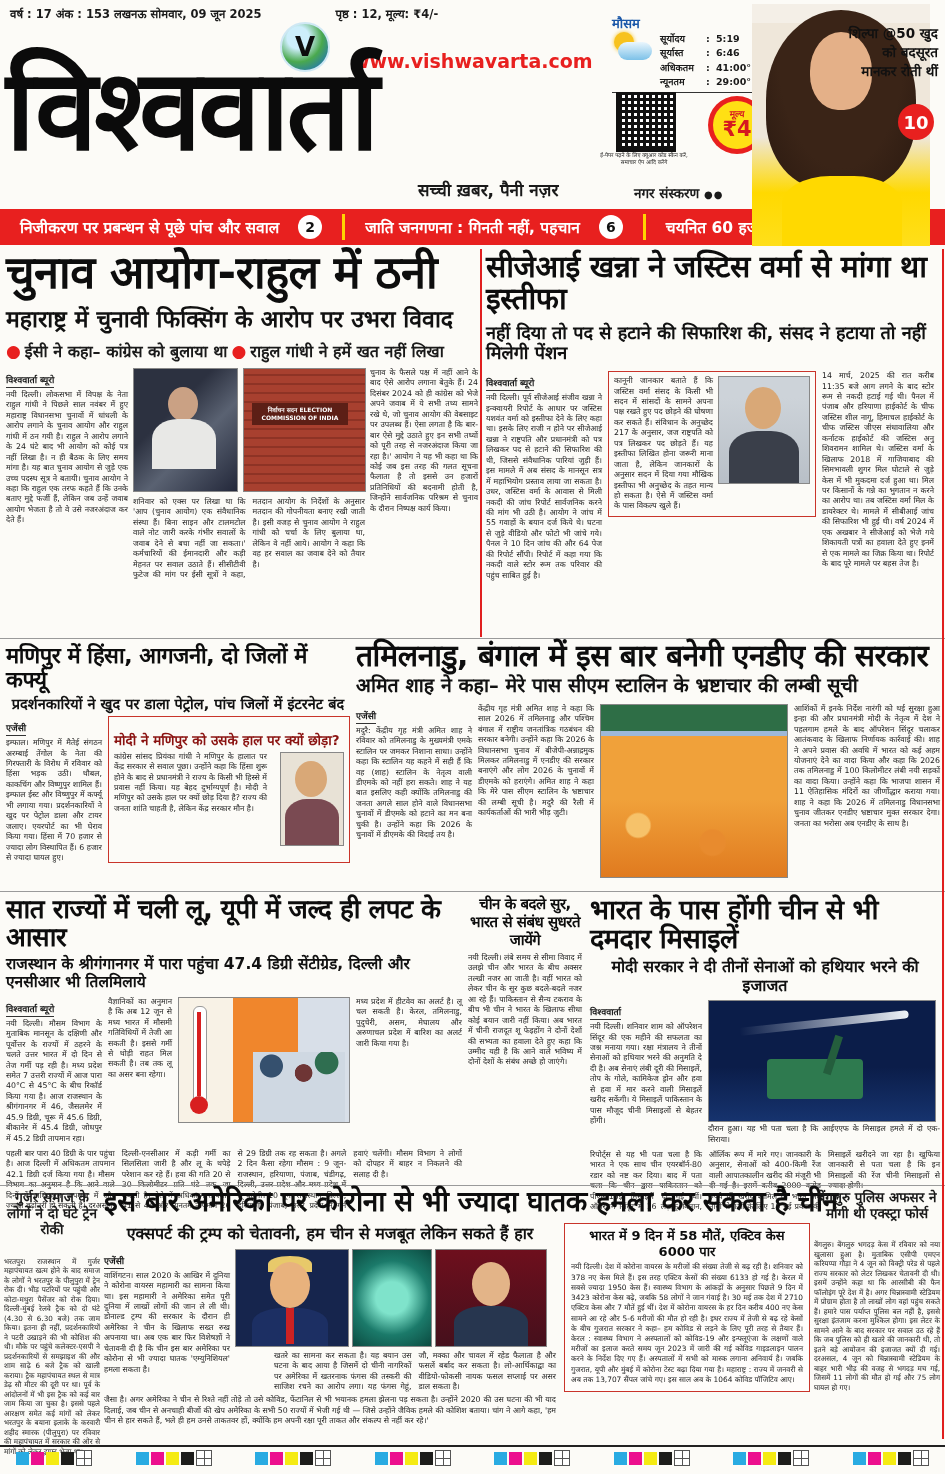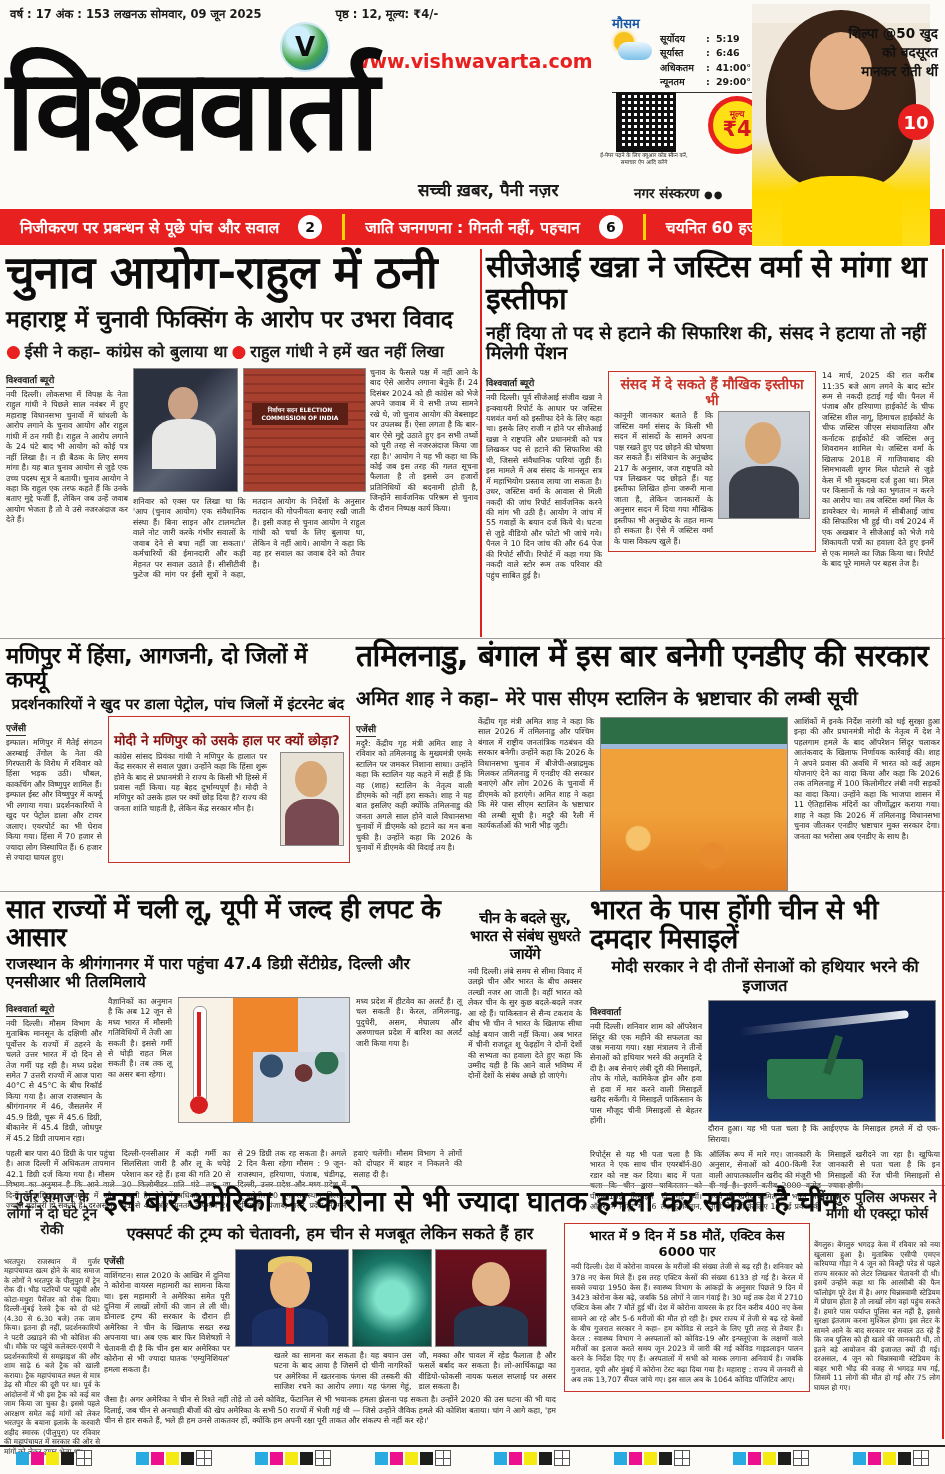--- a/index.html
+++ b/index.html
@@ -103,21 +103,21 @@
   .man-row{display:flex;gap:6px;margin-top:4px;}
   .man-col{width:96px;flex:none;}
   .man-box{flex:1;border:1.5px solid #c9342a;padding:16px 5px;}
   .man-box-title{font-weight:900;font-size:13.5px;color:#8a1210;line-height:1.15;margin-bottom:3px;}
   .man-box-inner{display:flex;gap:13px;}
   .ph-priyanka{width:62px;height:92px;background:#e8e2d6;}
   .ph-priyanka .person-head{left:14px;top:8px;width:32px;height:36px;background:#d9a877;}
   .ph-priyanka .person-body{left:4px;top:46px;width:54px;height:46px;background:#7a4a52;}
   .st-tn{position:absolute;left:356px;top:0;width:584px;}
   .st-tn .h{font-size:30px;}
-  .st-tn .s{font-size:19.5px;margin-top:16px;font-weight:700;}
+  .st-tn .s{font-size:19.5px;margin-top:3px;font-weight:700;}
   .tn-row{display:flex;gap:6px;margin-top:6px;}
   .tn-col{width:116px;flex:none;}
   .ph-rally{width:186px;height:172px;background:
      radial-gradient(circle at 20% 70%,#f6c26a 0 6%,transparent 7%),
      radial-gradient(circle at 60% 80%,#e88b2e 0 7%,transparent 8%),
      linear-gradient(#9db8d8 0 18%,#f0a13a 18% 55%,#e07a1f);}
   .ph-rally .stage{position:absolute;left:0;top:0;width:100%;height:26px;background:#2e6e46;}
   .tn-colR{flex:1;}
   
   .band-heat{position:absolute;left:0;top:893px;width:945px;height:293px;}
@@ -130,21 +130,21 @@
   .ph-heat{width:170px;height:124px;background:linear-gradient(90deg,#f8f2e6 0 32%,#f0862c 32% 70%,#d8dfe8 70%);}
   .ph-heat .thermo{position:absolute;left:14px;top:8px;width:12px;height:96px;border-radius:6px;background:#fff;border:1px solid #999;}
   .ph-heat .mercury{position:absolute;left:18px;top:14px;width:4px;height:84px;background:#d81f1f;}
   .ph-heat .bulb{position:absolute;left:11px;top:98px;width:18px;height:18px;border-radius:50%;background:#d81f1f;}
   .ph-heat .crowd{position:absolute;right:4px;bottom:0;width:92px;height:70px;background:
      radial-gradient(circle at 20% 20%,#35506e 0 12%,transparent 13%),
      radial-gradient(circle at 55% 30%,#6e3535 0 12%,transparent 13%),
      radial-gradient(circle at 80% 15%,#2f6e50 0 12%,transparent 13%),#cfd8e2;}
   .heat-c3{flex:1;}
   .heat-under{margin-top:5px;}
-  .st-chin{position:absolute;left:468px;top:16px;width:114px;}
+  .st-chin{position:absolute;left:468px;top:2px;width:114px;}
   .st-chin .h{font-size:15px;text-align:center;line-height:1.2;}
   .st-chin .b{margin-top:4px;}
   .st-missile{position:absolute;left:590px;top:2px;width:350px;}
   .st-missile .h{font-size:27px;}
   .st-missile .s{font-size:16px;margin-top:5px;text-align:center;}
   .mis-row{display:flex;gap:6px;margin-top:5px;}
   .mis-col{width:112px;flex:none;}
   .ph-missile{width:226px;height:120px;background:linear-gradient(#0b1d49 0 55%,#16336e);}
   .ph-missile .streak{position:absolute;left:30px;top:18px;width:170px;height:8px;background:linear-gradient(90deg,transparent,#eef3f8);transform:rotate(-6deg);border-radius:4px;}
   .ph-missile .truck{position:absolute;left:58px;top:58px;width:96px;height:40px;background:#2e7a4f;border-radius:4px;}
@@ -313,21 +313,20 @@
     <div class="st-cji">
       <div class="hl h">सीजेआई खन्ना ने जस्टिस वर्मा से मांगा था इस्तीफा</div>
       <div class="sub s">नहीं दिया तो पद से हटाने की सिफारिश की, संसद ने हटाया तो नहीं मिलेगी पेंशन</div>
       <div class="cji-row">
         <div class="cji-colA">
           <div class="byline">विश्ववार्ता ब्यूरो</div>
           <div class="body-txt">नयी दिल्ली। पूर्व सीजेआई संजीव खन्ना ने इन्क्वायरी रिपोर्ट के आधार पर जस्टिस यशवंत वर्मा को इस्तीफा देने के लिए कहा था। इसके लिए राजी न होने पर सीजेआई खन्ना ने राष्ट्रपति और प्रधानमंत्री को पत्र लिखकर पद से हटाने की सिफारिश की थी, जिससे संवैधानिक पारियां जुड़ी हैं। इस मामले में अब संसद के मानसून सत्र में महाभियोग प्रस्ताव लाया जा सकता है। उधर, जस्टिस वर्मा के आवास से मिली नकदी की जांच रिपोर्ट सार्वजनिक करने की मांग भी उठी है। आयोग ने जांच में 55 गवाहों के बयान दर्ज किये थे। घटना से जुड़े वीडियो और फोटो भी जांचे गये। पैनल ने 10 दिन जांच की और 64 पेज की रिपोर्ट सौंपी। रिपोर्ट में कहा गया कि नकदी वाले स्टोर रूम तक परिवार की पहुंच साबित हुई है।</div>
         </div>
         <div class="cji-mid">
           <div class="cji-box">
-            <div class="cji-box-title">संसद में दे सकते हैं मौखिक इस्तीफा भी</div>
             <div class="cji-box-inner">
               <div class="body-txt" style="flex:1">कानूनी जानकार बताते हैं कि जस्टिस वर्मा संसद के किसी भी सदन में सांसदों के सामने अपना पक्ष रखते हुए पद छोड़ने की घोषणा कर सकते हैं। संविधान के अनुच्छेद 217 के अनुसार, जज राष्ट्रपति को पत्र लिखकर पद छोड़ते हैं। यह इस्तीफा लिखित होना जरूरी माना जाता है, लेकिन जानकारों के अनुसार सदन में दिया गया मौखिक इस्तीफा भी अनुच्छेद के तहत मान्य हो सकता है। ऐसे में जस्टिस वर्मा के पास विकल्प खुले हैं।</div>
               <div class="ph ph-judge">
                 <div class="person-head"></div>
                   <div class="person-body"></div>
               </div>
             </div>
           </div>
         </div>
         <div class="cji-colC">

